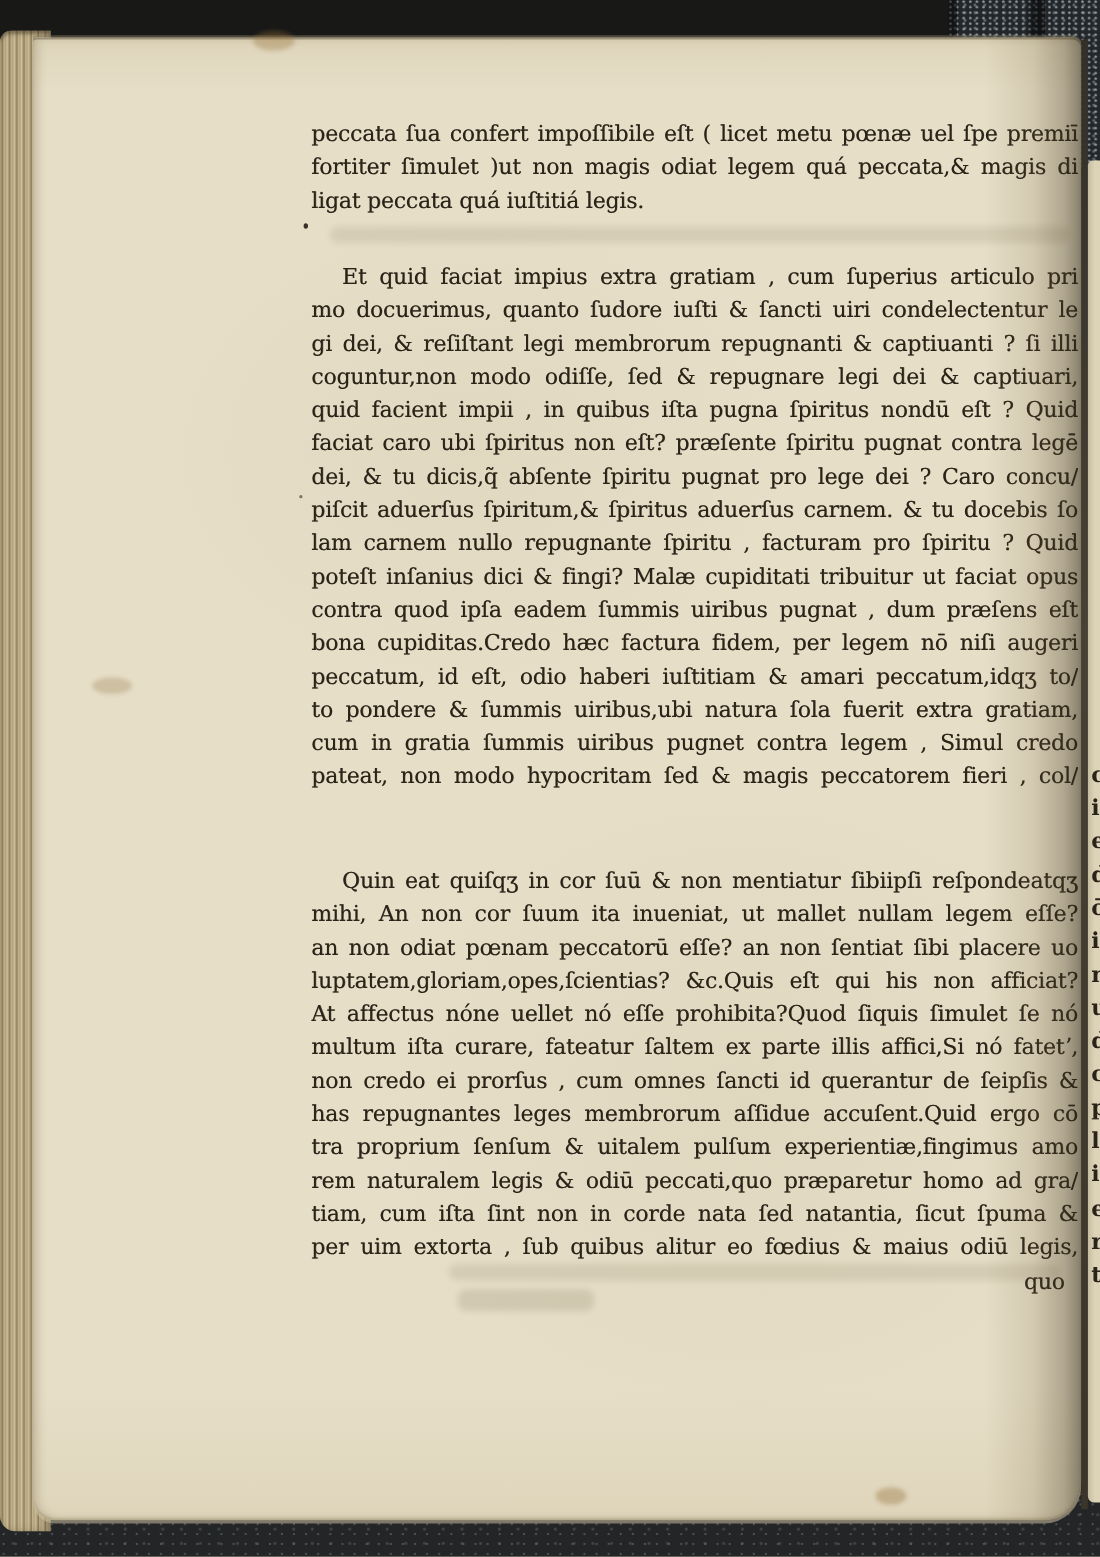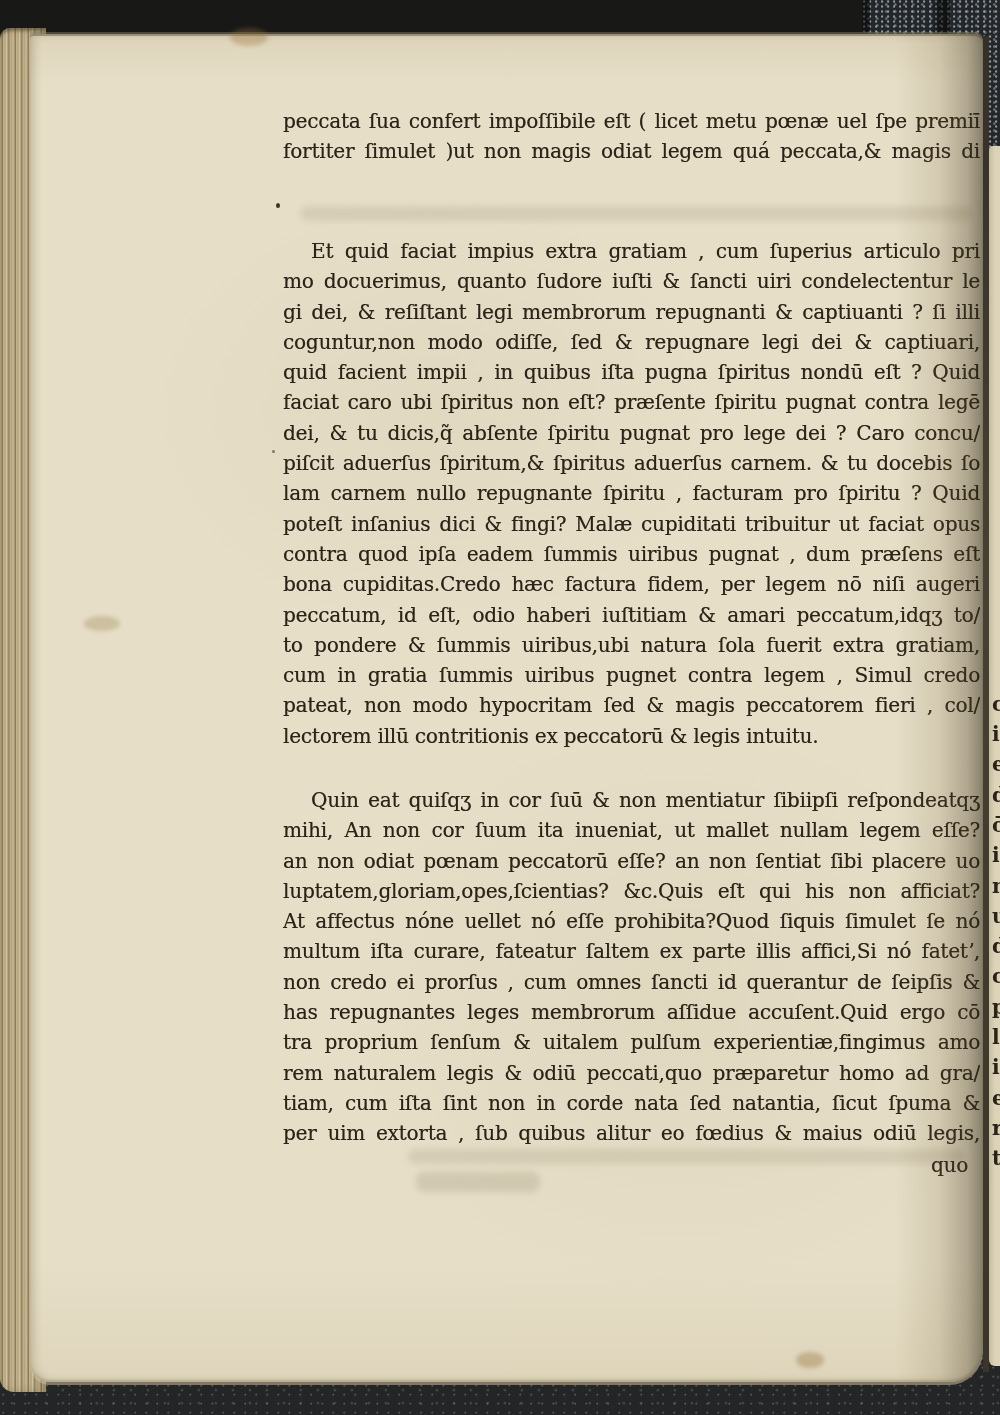--- a/index.html
+++ b/index.html
@@ -109,39 +109,39 @@
 <div class="page"></div>
 
 <div class="ghost g-top"></div>
 <div class="ghost g-bot1"></div>
 <div class="ghost g-bot2"></div>
 
 <div class="textblock">
   <div class="para p1">
     <div class="ln">peccata ſua confert impoſſibile eſt ( licet metu pœnæ uel ſpe premiī</div>
     <div class="ln">fortiter ſimulet )ut non magis odiat legem quá peccata,&amp; magis di</div>
+    <div class="ln short">ligat peccata quá iuſtitiá legis.</div>
   </div>
   <div class="para p2">
     <div class="ln indent">Et quid faciat impius extra gratiam , cum ſuperius articulo pri</div>
     <div class="ln">mo docuerimus, quanto ſudore iuſti &amp; ſancti uiri condelectentur le</div>
     <div class="ln">gi dei, &amp; reſiſtant legi membrorum repugnanti &amp; captiuanti ? ſi illi</div>
     <div class="ln">coguntur,non modo odiſſe, ſed &amp; repugnare legi dei &amp; captiuari,</div>
     <div class="ln">quid facient impii , in quibus iſta pugna ſpiritus nondū eſt ? Quid</div>
     <div class="ln">faciat caro ubi ſpiritus non eſt? præſente ſpiritu pugnat contra legē</div>
     <div class="ln">dei, &amp; tu dicis,q̃ abſente ſpiritu pugnat pro lege dei ? Caro concu/</div>
     <div class="ln">piſcit aduerſus ſpiritum,&amp; ſpiritus aduerſus carnem. &amp; tu docebis ſo</div>
     <div class="ln">lam carnem nullo repugnante ſpiritu , facturam pro ſpiritu ? Quid</div>
     <div class="ln">poteſt inſanius dici &amp; fingi? Malæ cupiditati tribuitur ut faciat opus</div>
     <div class="ln">contra quod ipſa eadem ſummis uiribus pugnat , dum præſens eſt</div>
     <div class="ln">bona cupiditas.Credo hæc factura fidem, per legem nō niſi augeri</div>
     <div class="ln">peccatum, id eſt, odio haberi iuſtitiam &amp; amari peccatum,idqʒ to/</div>
     <div class="ln">to pondere &amp; ſummis uiribus,ubi natura ſola fuerit extra gratiam,</div>
     <div class="ln">cum in gratia ſummis uiribus pugnet contra legem , Simul credo</div>
     <div class="ln">pateat, non modo hypocritam ſed &amp; magis peccatorem fieri , col/</div>
-    <div class="ln short">lectorem illū contritionis ex peccatorū &amp; legis intuitu.</div>
   </div>
   <div class="para p3">
     <div class="ln indent">Quin eat quiſqʒ in cor ſuū &amp; non mentiatur ſibiipſi reſpondeatqʒ</div>
     <div class="ln">mihi, An non cor ſuum ita inueniat, ut mallet nullam legem eſſe?</div>
     <div class="ln">an non odiat pœnam peccatorū eſſe? an non ſentiat ſibi placere uo</div>
     <div class="ln">luptatem,gloriam,opes,ſcientias? &amp;c.Quis eſt qui his non afficiat?</div>
     <div class="ln">At affectus nóne uellet nó eſſe prohibita?Quod ſiquis ſimulet ſe nó</div>
     <div class="ln">multum iſta curare, fateatur ſaltem ex parte illis affici,Si nó fatetʼ,</div>
     <div class="ln">non credo ei prorſus , cum omnes ſancti id querantur de ſeipſis &amp;</div>
     <div class="ln">has repugnantes leges membrorum aſſidue accuſent.Quid ergo cō</div>

